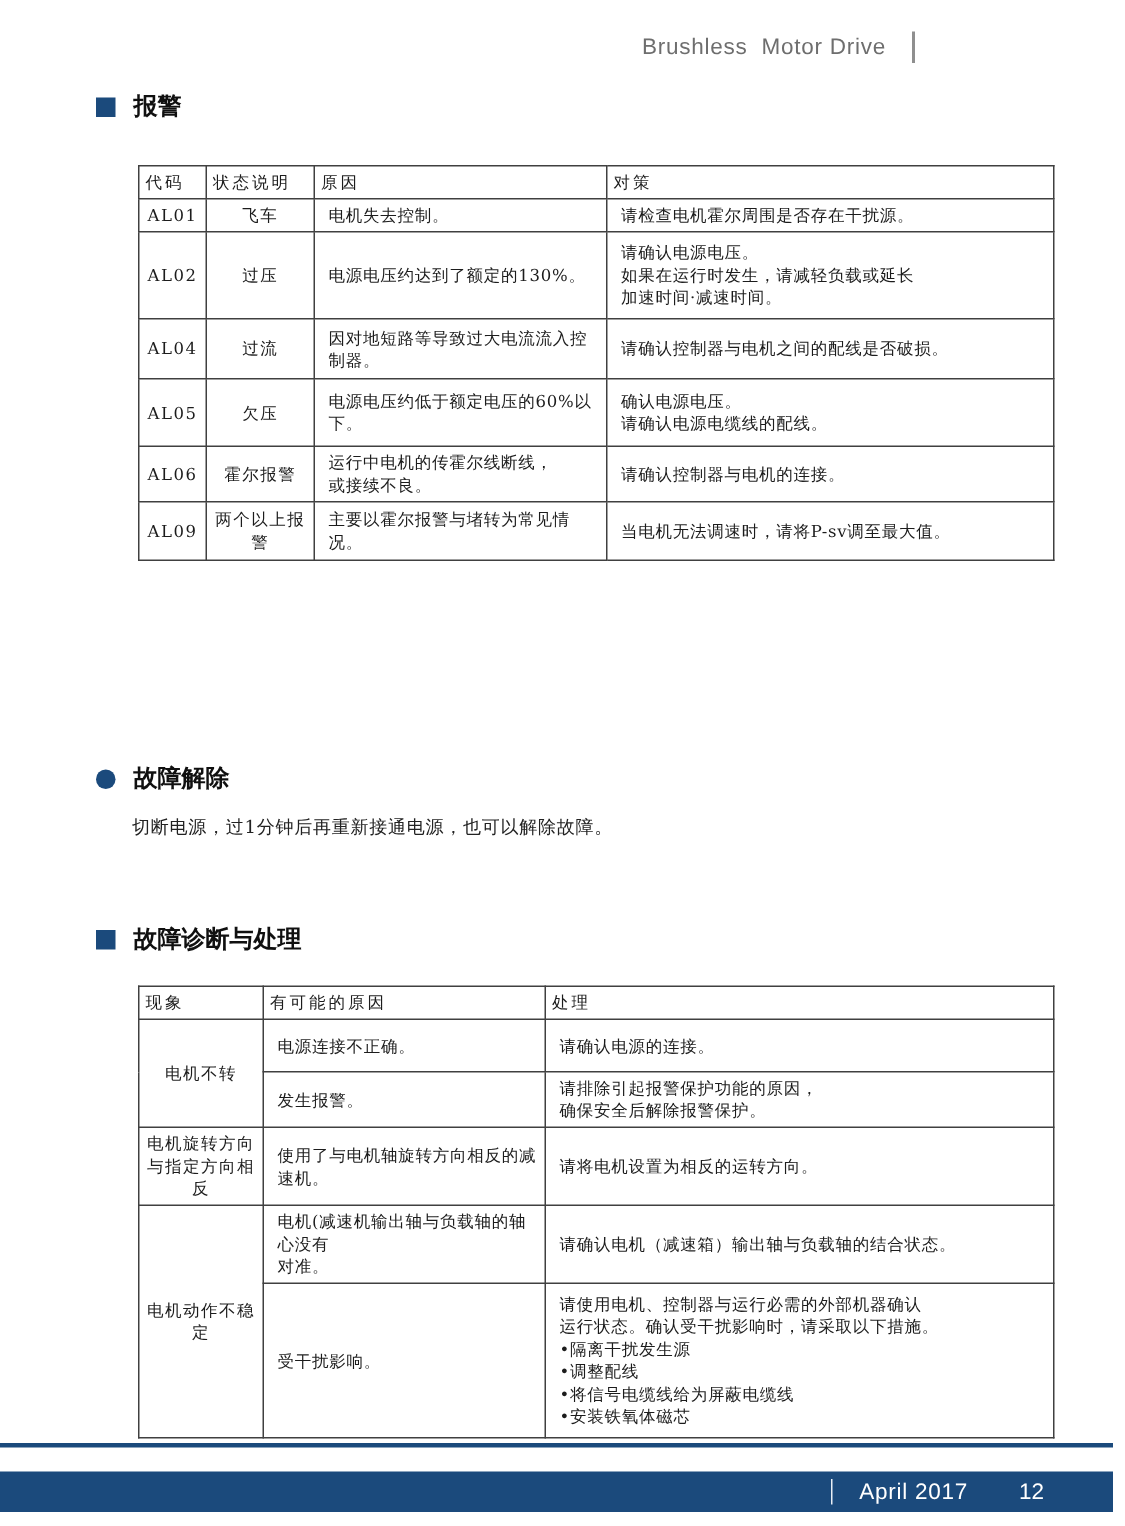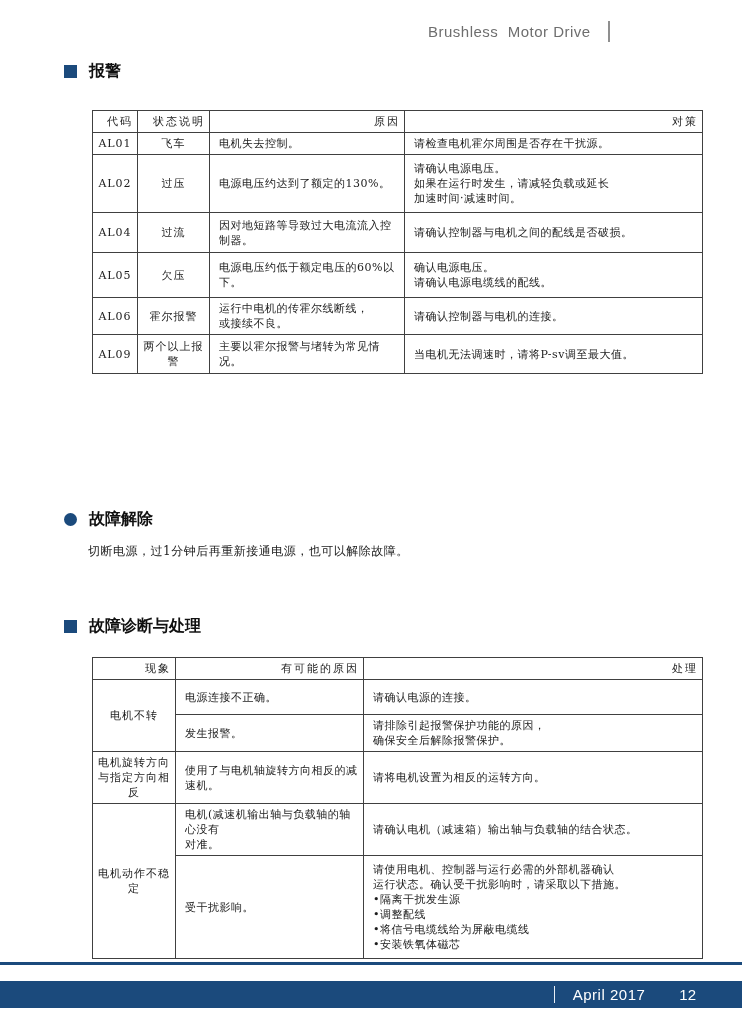--- a/index.html
+++ b/index.html
@@ -24,21 +24,21 @@
   .dot{display:inline-block;width:13px;height:13px;border-radius:50%;background:#1b4a7c;flex:0 0 auto;}
   
   table.tbl{
     position:absolute;left:92px;border-collapse:collapse;table-layout:fixed;
     width:610px;
   }
   .tbl th,.tbl td{
     border:1px solid #404040;font-weight:normal;font-size:11px;line-height:15px;
     vertical-align:middle;padding:3px 4px;white-space:pre-line;color:#1c1c1c;
   }
-  .tbl th{text-align:right;letter-spacing:2px;}
+  .tbl th{text-align:left;letter-spacing:2px;}
   td.cc{text-align:center;letter-spacing:1px;}
   td.cl{text-align:left;padding-left:9px;padding-right:5px;letter-spacing:0.5px;}
   .t1{top:110px;}
   .t2{top:657px;}
   
   .body-text{
     position:absolute;left:88px;top:541px;font-size:12px;line-height:21px;
     letter-spacing:0.5px;color:#222;
   }
   

